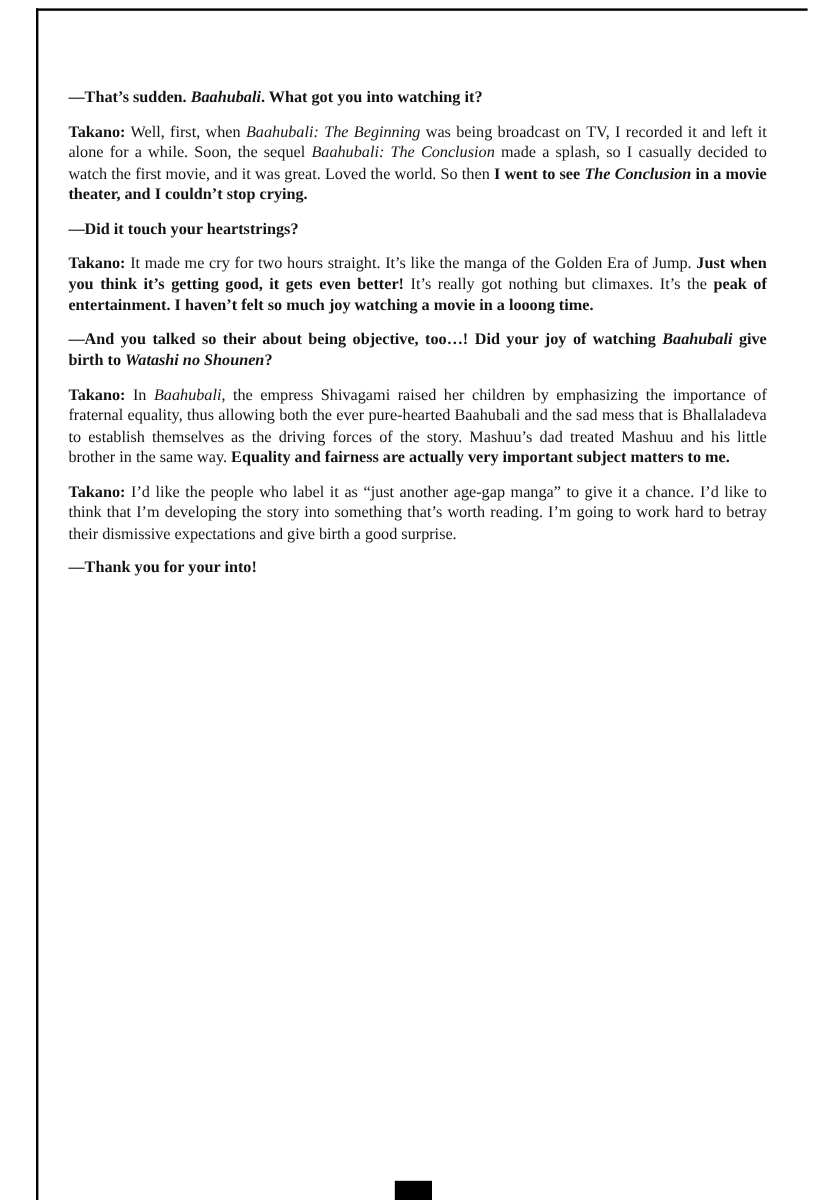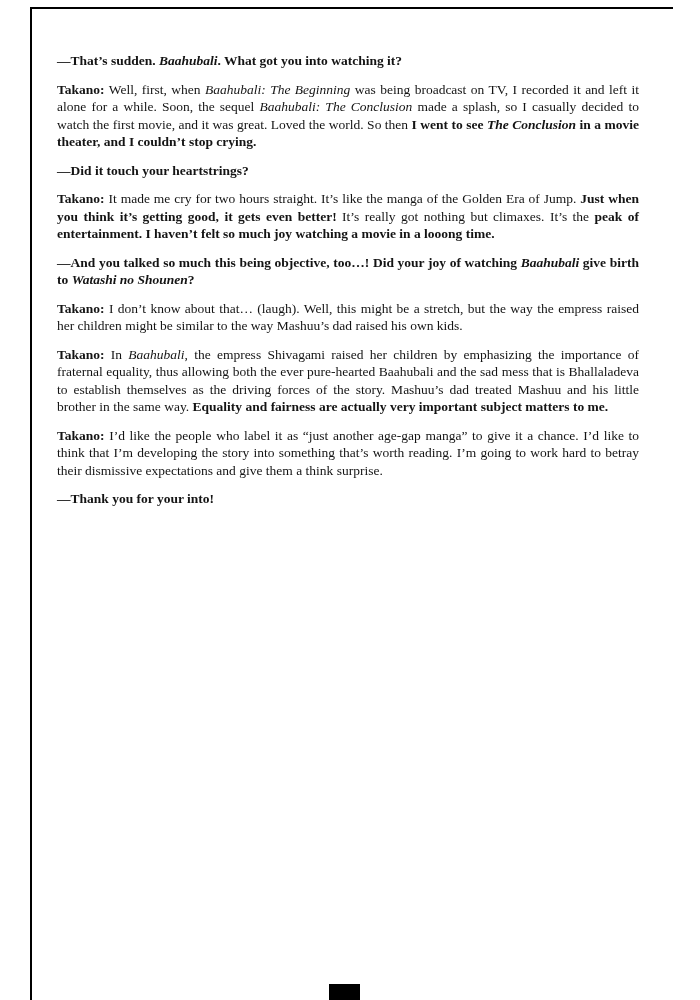--- a/index.html
+++ b/index.html
@@ -34,21 +34,21 @@
     position: absolute;
     left: 329px;
     top: 984px;
     width: 31px;
     height: 16px;
     background: #000;
   }
   .content {
     position: absolute;
     left: 57px;
-    top: 52px;
+    top: 72px;
     width: 582px;
   }
   p.para {
     margin: 0 0 11px 0;
     font-size: 13.5px;
     line-height: 17.5px;
     text-align: justify;
     color: #141414;
   }
   .b { font-weight: bold; }
@@ -59,18 +59,17 @@
 
 <div class="frame-top"></div>
 <div class="frame-left"></div>
 <div class="bottom-tab"></div>
 
 <div class="content">
     <p class="para"><span class="b">—That’s sudden. </span><span class="b i">Baahubali</span><span class="b">. What got you into watching it?</span></p>
     <p class="para"><span class="b">Takano:</span><span> Well, first, when </span><span class="i">Baahubali: The Beginning</span><span> was being broadcast on TV, I recorded it and left it alone for a while. Soon, the sequel </span><span class="i">Baahubali: The Conclusion</span><span> made a splash, so I casually decided to watch the first movie, and it was great. Loved the world. So then </span><span class="b">I went to see </span><span class="b i">The Conclusion</span><span class="b"> in a movie theater, and I couldn’t stop crying.</span></p>
     <p class="para"><span class="b">—Did it touch your heartstrings?</span></p>
     <p class="para"><span class="b">Takano:</span><span> It made me cry for two hours straight. It’s like the manga of the Golden Era of Jump. </span><span class="b">Just when you think it’s getting good, it gets even better!</span><span> It’s really got nothing but climaxes. It’s the </span><span class="b">peak of entertainment. I haven’t felt so much joy watching a movie in a looong time.</span></p>
-    <p class="para"><span class="b">—And you talked so much this being objective, too…! Did your joy of watching </span><span class="b i">Baahubali</span><span class="b"> give birth to </span><span class="b i">Watashi no Shounen</span><span class="b">?</span></p>
-    <p class="para"><span class="b">Takano:</span><span> I don’t know about that… (laugh).  Well, this might be a stretch, but the way the empress raised her children might be similar to the way Mashuu’s dad raised his own kids.</span></p>
+    <p class="para"><span class="b">—And you talked so their about being objective, too…! Did your joy of watching </span><span class="b i">Baahubali</span><span class="b"> give birth to </span><span class="b i">Watashi no Shounen</span><span class="b">?</span></p>
     <p class="para"><span class="b">Takano:</span><span> In </span><span class="i">Baahubali</span><span>, the empress Shivagami raised her children by emphasizing the importance of fraternal equality, thus allowing both the ever pure-hearted Baahubali and the sad mess that is Bhallaladeva to establish themselves as the driving forces of the story. Mashuu’s dad treated Mashuu and his little brother in the same way. </span><span class="b">Equality and fairness are actually very important subject matters to me.</span></p>
-    <p class="para"><span class="b">Takano:</span><span> I’d like the people who label it as “just another age-gap manga” to give it a chance. I’d like to think that I’m developing the story into something that’s worth reading. I’m going to work hard to betray their dismissive expectations and give them a think surprise.</span></p>
+    <p class="para"><span class="b">Takano:</span><span> I’d like the people who label it as “just another age-gap manga” to give it a chance. I’d like to think that I’m developing the story into something that’s worth reading. I’m going to work hard to betray their dismissive expectations and give birth a good surprise.</span></p>
     <p class="para"><span class="b">—Thank you for your into!</span></p>
   </div>
 
 </body></html>

